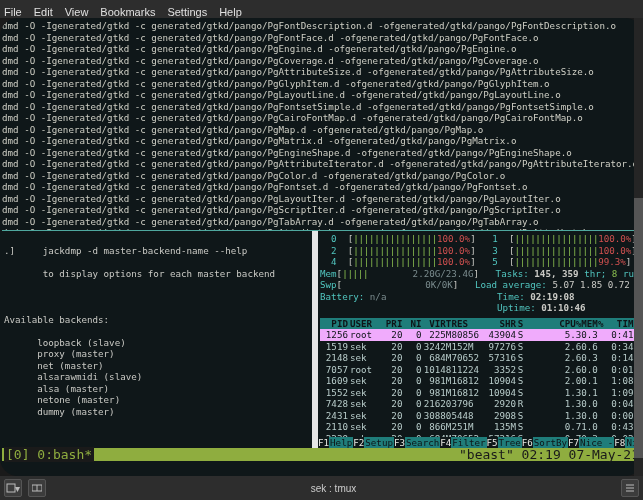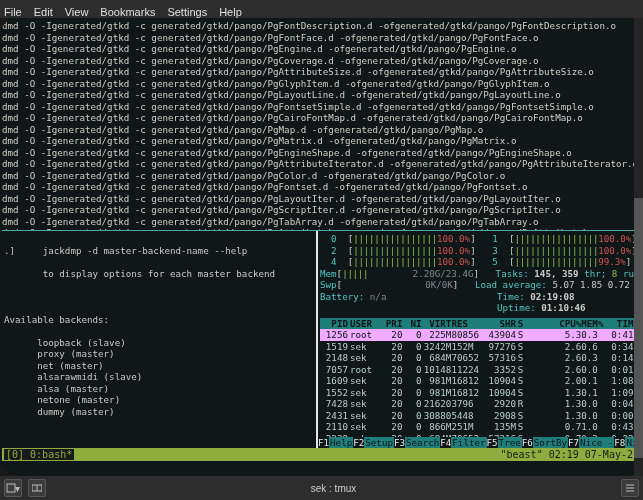--- a/index.html
+++ b/index.html
@@ -31,21 +31,21 @@
   .compile-pane {
     height: 210px; overflow: hidden;
     color: #cfcfc5; line-height: 11.5px; white-space: pre;
   }
   .compile-pane .line { white-space: pre; }
   .split {
     border-top: 1px solid #4fa89f;
     display: flex; height: 218px;
   }
   .left-pane {
-    width: 316px; border-right: 2px solid #e5e5e5;
+    width: 316px; border-right: 6px solid #e5e5e5;
     padding: 2px 2px; overflow: hidden; line-height: 11.5px;
     white-space: pre;
   }
   .right-pane {
     flex: 1; padding: 2px 2px; overflow: hidden; line-height: 11.5px; position: relative;
   }
   .cyan { color: #51c5bf; }
   .green { color: #8abf4f; }
   .red { color: #d0504f; }
   .bold { font-weight: bold; }
@@ -57,21 +57,21 @@
   .col-pid{width:32px;text-align:right;} .col-user{width:34px;padding-left:2px;}
   .col-pri{width:28px;text-align:right;} .col-ni{width:22px;text-align:right;}
   .col-virt{width:34px;text-align:right;} .col-res{width:38px;text-align:left;}
   .col-shr{width:36px;text-align:right;} .col-s{width:10px;text-align:center;}
   .col-cpu{width:28px;text-align:right;margin-left:32px;} .col-mem{width:28px;text-align:left;}
   .col-time{width:38px;text-align:right;}
   .cpu-row { white-space: pre; }
   .bar { letter-spacing: -0.3px; }
   .fn-bar { position:absolute; bottom:0; left:0; right:0; background:#0f1719; }
   .fn-bar .fnkey { color:#e9e9e3;} .fn-bar .fnlbl{background:#1f7d7a;color:#0e1518;padding:0 1px;}
-  .tmux-status { background:#8fad3f; color:#1a1a1a; height:13px; display:flex; align-items:center; justify-content:space-between; font-size:10px; padding:0 2px;}
+  .tmux-status { background:#8fad3f; color:#1a1a1a; height:13px; display:flex; align-items:center; justify-content:space-between; font-size:13px; padding:0 2px;}
   .tmux-left span{background:#1a1a1a;color:#8fad3f;padding:0 2px;}
   .bottom-bar { background:#2d2d2d; height:24px; display:flex; align-items:center; padding:0 4px; gap:6px; font-family:sans-serif; font-size:10px; color:#ccc;}
   .bottom-bar .btn{background:#3c3c3c;border:1px solid #555;width:18px;height:18px;border-radius:2px;display:flex;align-items:center;justify-content:center;}
   .spacer{flex:1;}
   .scrollbar{position:absolute;right:0;top:18px;bottom:24px;width:9px;background:#252525;}
   .scroll-thumb{position:absolute;right:0;width:9px;background:#555;}
 </style>
 </head>
 <body>
 

